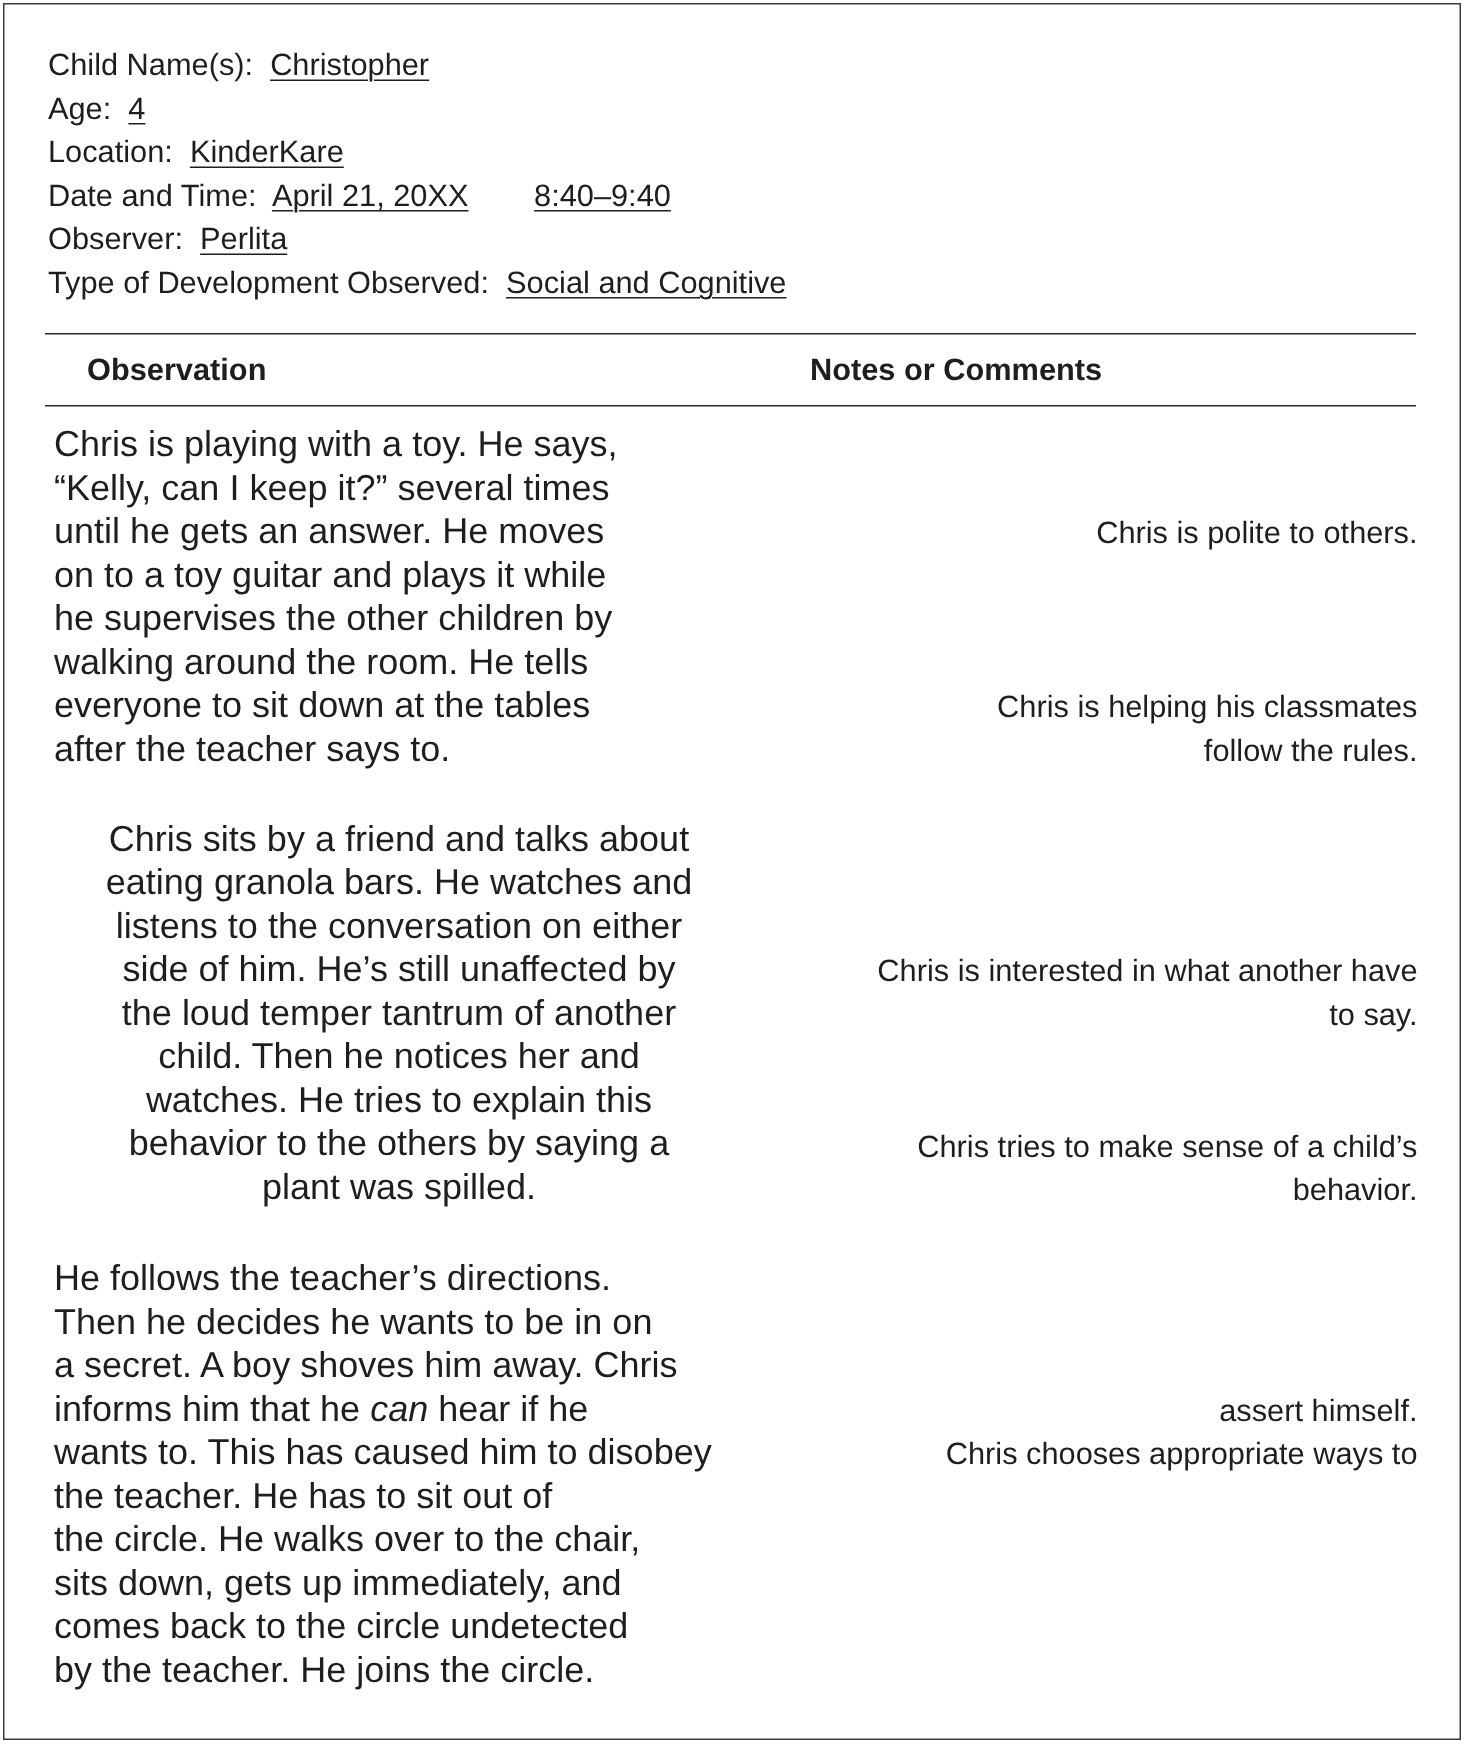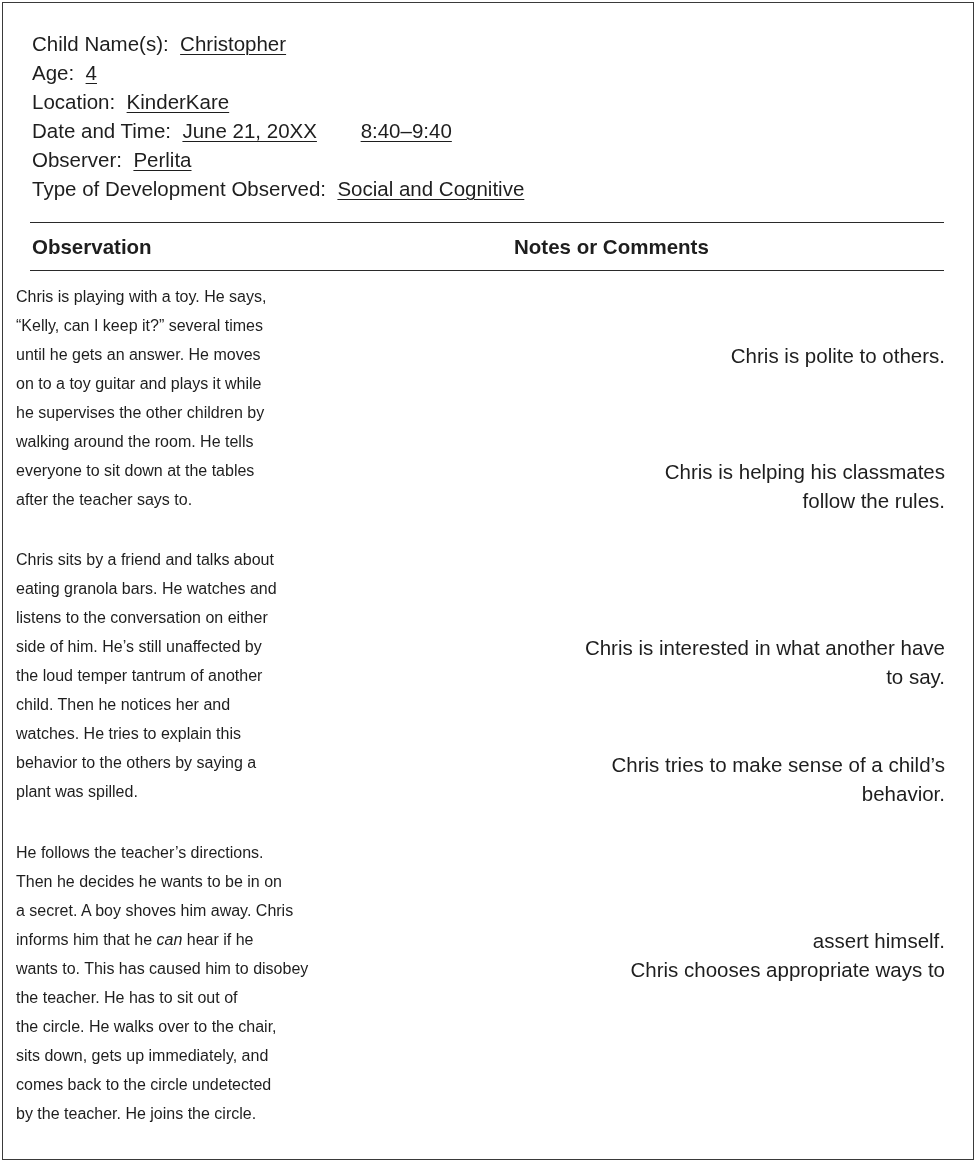--- a/index.html
+++ b/index.html
@@ -7,24 +7,24 @@
            font-family: "Liberation Sans", sans-serif; color: #1e1e1e; }
     .frame { position: absolute; left: 2px; top: 2px; width: 972px; height: 1158px;
              border: 1.5px solid #3a3a3a; box-sizing: border-box; }
     .header { position: absolute; left: 32px; top: 29px; font-size: 20.5px; line-height: 29px; }
     .header .row { white-space: nowrap; }
     .u { text-decoration: underline; text-underline-offset: 3px; text-decoration-thickness: 1px; margin-top: 44px; }
     .gap { display: inline-block; width: 38px; }
     .rule { position: absolute; left: 30px; width: 914px; height: 0; border-top: 1.5px solid #2a2a2a; }
     .rule.top { top: 222px; }
     .rule.bottom { top: 270px; }
-    .colhead { position: absolute; top: 235px; font-size: 20.5px; font-weight: bold; }
+    .colhead { position: absolute; top: 235px; font-size: 20.5px; font-weight: bold; margin-left: 26px; }
     .colhead.obs { left: 32px; }
     .colhead.notes { left: 514px; }
-    .obs-text { position: absolute; left: 16px; font-size: 16px; line-height: 29px; width: 460px; }
+    .obs-text { position: absolute; left: 36px; font-size: 24px; line-height: 29px; width: 460px; }
     .note-text { position: absolute; left: 515px; font-size: 20.5px; line-height: 29px; width: 430px; text-align: right; }
     .line { display: block; white-space: nowrap; }
   </style>
 </head>
 <body>
 
 <div class="frame"></div>
 
 <div class="header">
   <div class="row">
@@ -34,21 +34,21 @@
   <div class="row">
     <span>Age:</span>&nbsp;
     <span class="u">4</span>
   </div>
   <div class="row">
     <span>Location:</span>&nbsp;
     <span class="u">KinderKare</span>
   </div>
   <div class="row">
     <span>Date and Time:</span>&nbsp;
-    <span class="u">June 21, 20XX</span><span class="gap"></span>
+    <span class="u">April 21, 20XX</span><span class="gap"></span>
     <span class="u">8:40–9:40</span>
   </div>
   <div class="row">
     <span>Observer:</span>&nbsp;
     <span class="u">Perlita</span>
   </div>
   <div class="row">
     <span>Type of Development Observed:</span>&nbsp;
     <span class="u">Social and Cognitive</span>
   </div>
@@ -63,21 +63,21 @@
   <span class="line">Chris is playing with a toy. He says,</span>
   <span class="line">“Kelly, can I keep it?” several times</span>
   <span class="line">until he gets an answer. He moves</span>
   <span class="line">on to a toy guitar and plays it while</span>
   <span class="line">he supervises the other children by</span>
   <span class="line">walking around the room. He tells</span>
   <span class="line">everyone to sit down at the tables</span>
   <span class="line">after the teacher says to.</span>
 </div>
 
-<div class="obs-text" style="top:545px;">
+<div class="obs-text" style="top:545px;text-align:center;">
   <span class="line">Chris sits by a friend and talks about</span>
   <span class="line">eating granola bars. He watches and</span>
   <span class="line">listens to the conversation on either</span>
   <span class="line">side of him. He’s still unaffected by</span>
   <span class="line">the loud temper tantrum of another</span>
   <span class="line">child. Then he notices her and</span>
   <span class="line">watches. He tries to explain this</span>
   <span class="line">behavior to the others by saying a</span>
   <span class="line">plant was spilled.</span>
 </div>

